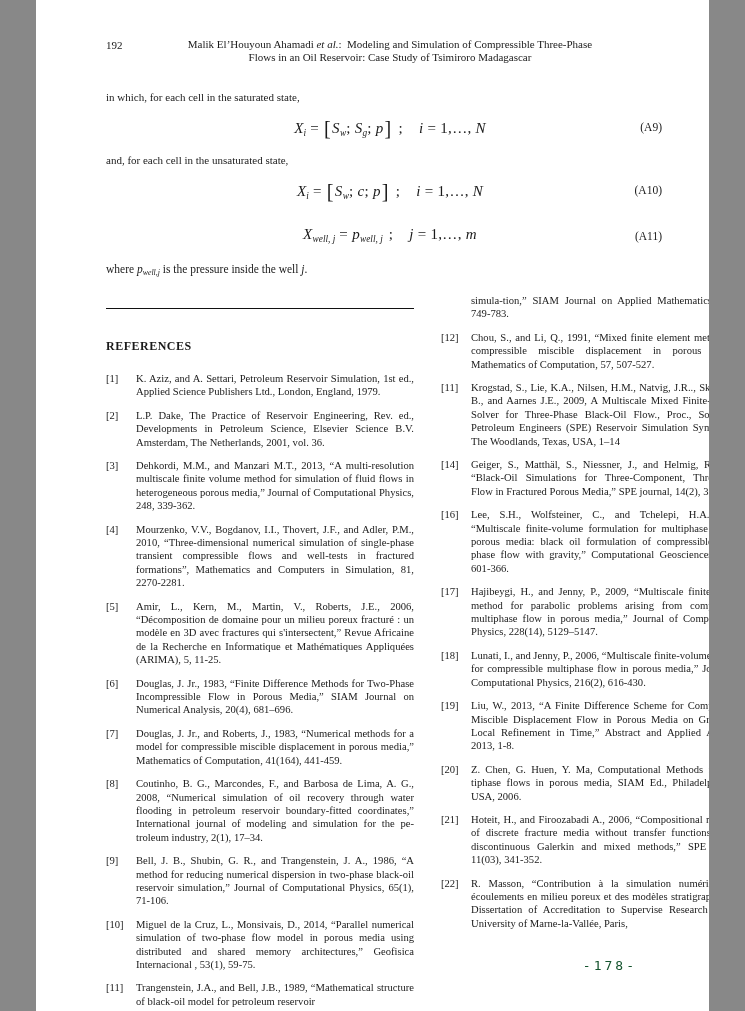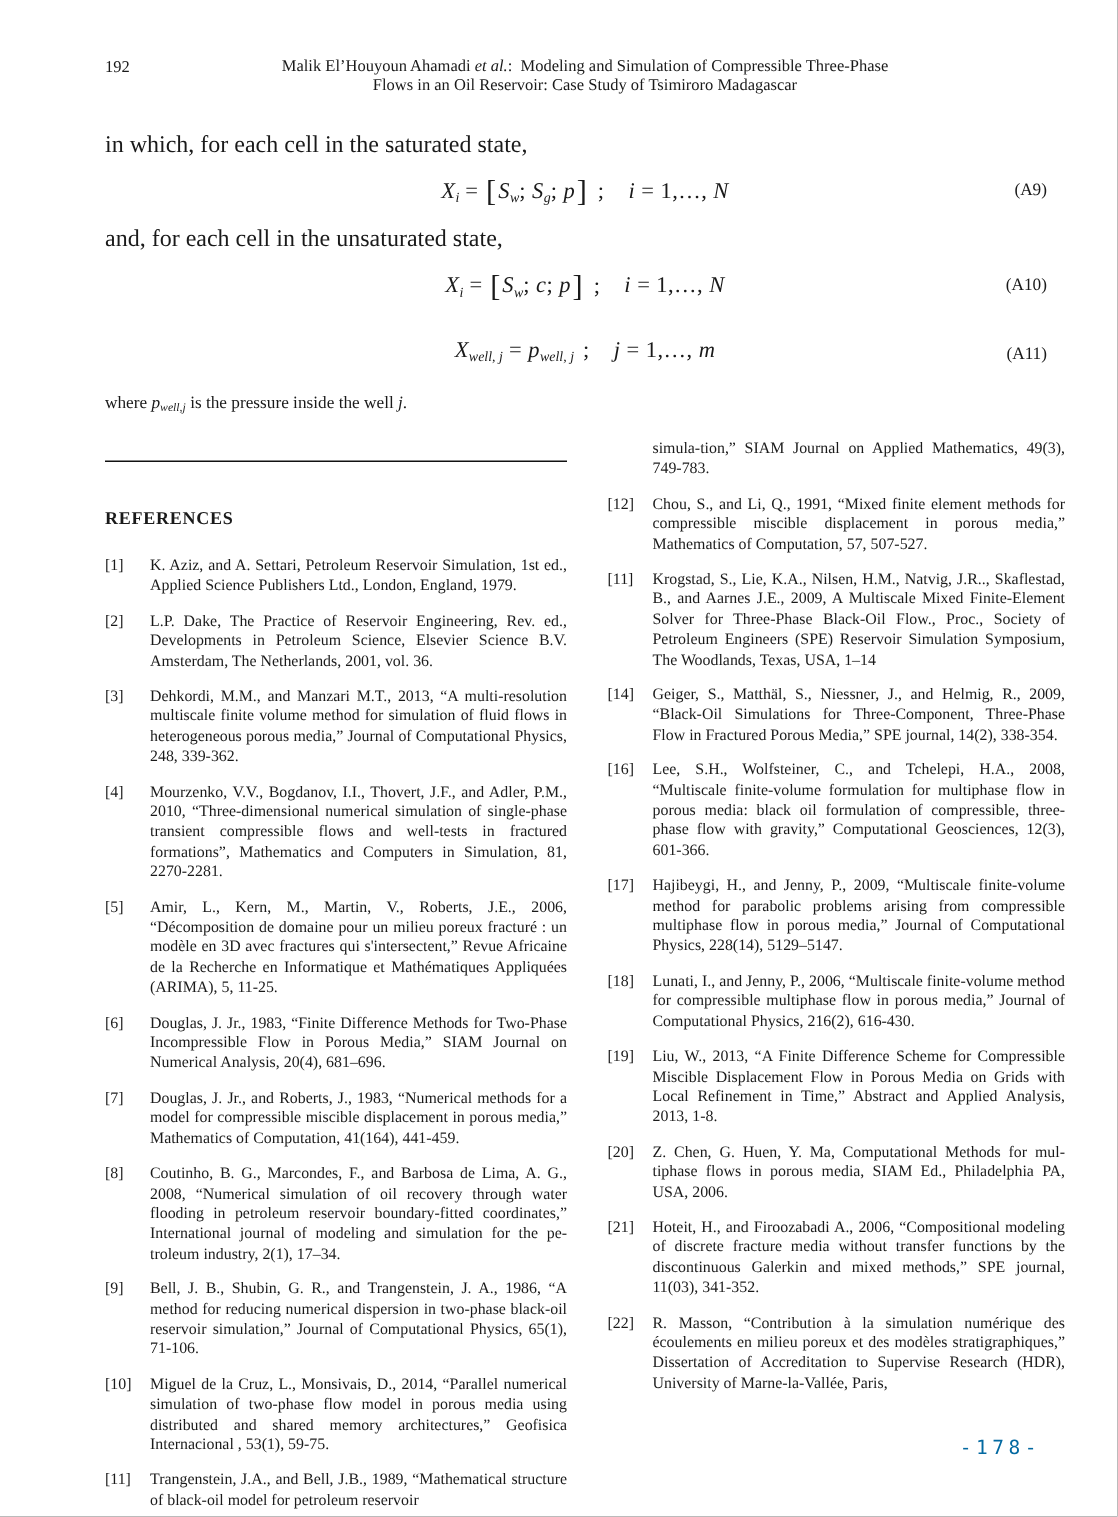--- a/index.html
+++ b/index.html
@@ -1,33 +1,33 @@
 <!DOCTYPE html>
 <html><head>
 <meta charset="utf-8">
 <style>
   * { margin: 0; padding: 0; box-sizing: border-box; }
   html, body { background: #888; }
   .page {
-    width: 745px; height: 1011px;
+    width: 673px; height: 1011px;
     background: #ffffff;
     color: #1a1a1a;
     position: relative;
     margin: 0 auto;
     font-family: "Liberation Serif", serif;
     padding: 38px 35px 0 70px;
     overflow: hidden;
   }
   
   .header { position: relative; font-size: 11px; line-height: 13px; margin-bottom: 26px; }
   .page-num-left { position: absolute; left: 0; top: 1px; }
   .running-title { text-align: center; padding: 0 40px; }
   .running-title .etal { font-style: italic; }
   
-  .intro-line { font-size: 16px; line-height: 14px; }
+  .intro-line { font-size: 11px; line-height: 14px; }
   .eq-row { position: relative; text-align: center; margin: 9px 0 10px 0; height: 30px; }
   .eq { font-size: 15px; display: inline-block; padding-top: 4px; letter-spacing: 0.3px; }
   .eq .var { font-style: italic; }
   .eq sub { font-size: 0.62em; vertical-align: -0.3em; letter-spacing: 0; }
   .eq sub.var, .eq .var sub { font-style: italic; }
   .eq .bracket { font-size: 1.35em; vertical-align: -0.1em; font-weight: 400; padding: 0 1px; }
   .eq .semi { padding: 0 16px 0 6px; }
   .eq-label { position: absolute; right: 12px; top: 8px; font-size: 11.5px; margin-left: 48px; }
   .where-line { font-size: 11.5px; line-height: 14px; margin-top: 8px; }
   .where-line .var { font-style: italic; }
@@ -41,23 +41,23 @@
   .refs-heading {
     font-size: 12px; font-weight: bold; letter-spacing: 0.5px;
     margin: 30px 0 18px 0;
   }
   .ref { display: flex; font-size: 10.6px; line-height: 13.4px; margin-bottom: 10px; justify-content: center; }
   .ref-num { width: 30px; flex: none; }
   .ref-text { flex: 1; text-align: justify; }
   .ref-cont { font-size: 10.6px; line-height: 13.4px; padding-left: 30px; text-align: justify; margin: 4px 0 10px 0; }
   
   .footer-page-num {
-    position: absolute; right: 51px; bottom: 38px;
+    position: absolute; right: 72px; bottom: 38px;
     font-family: "DejaVu Sans Mono", monospace;
-    font-size: 13px; letter-spacing: 3px; color: #0369a1;
+    font-size: 13px; letter-spacing: 3px; color: #14532d;
   }
 </style>
 </head>
 <body>
 
 <div class="page">
 
   <div class="header">
     <span class="page-num-left">192</span>
     <div class="running-title">

